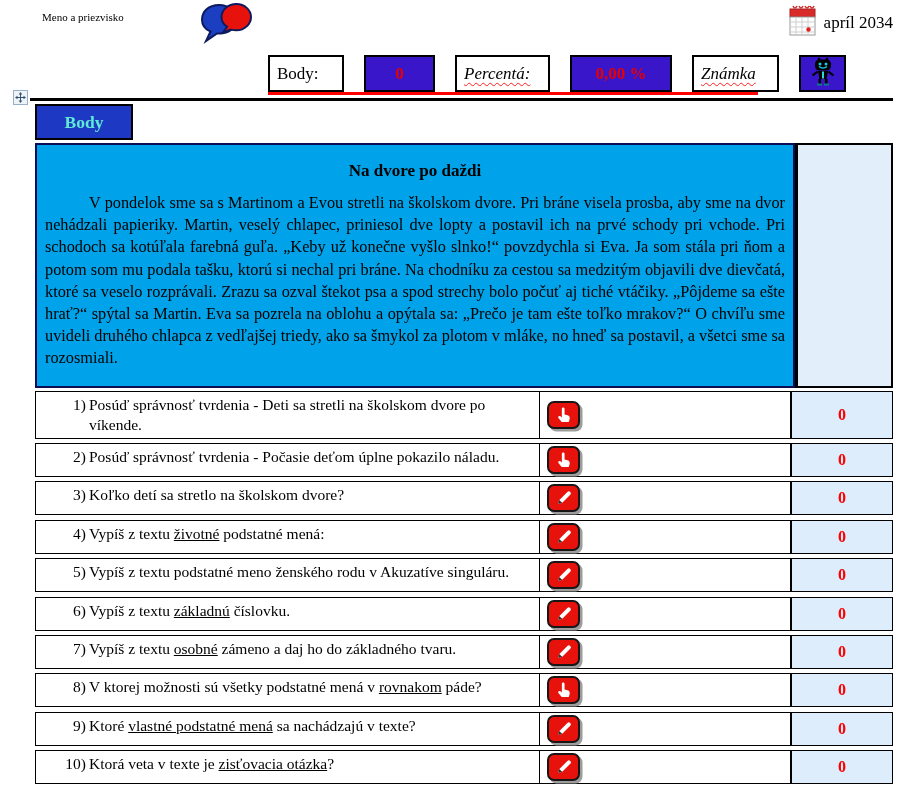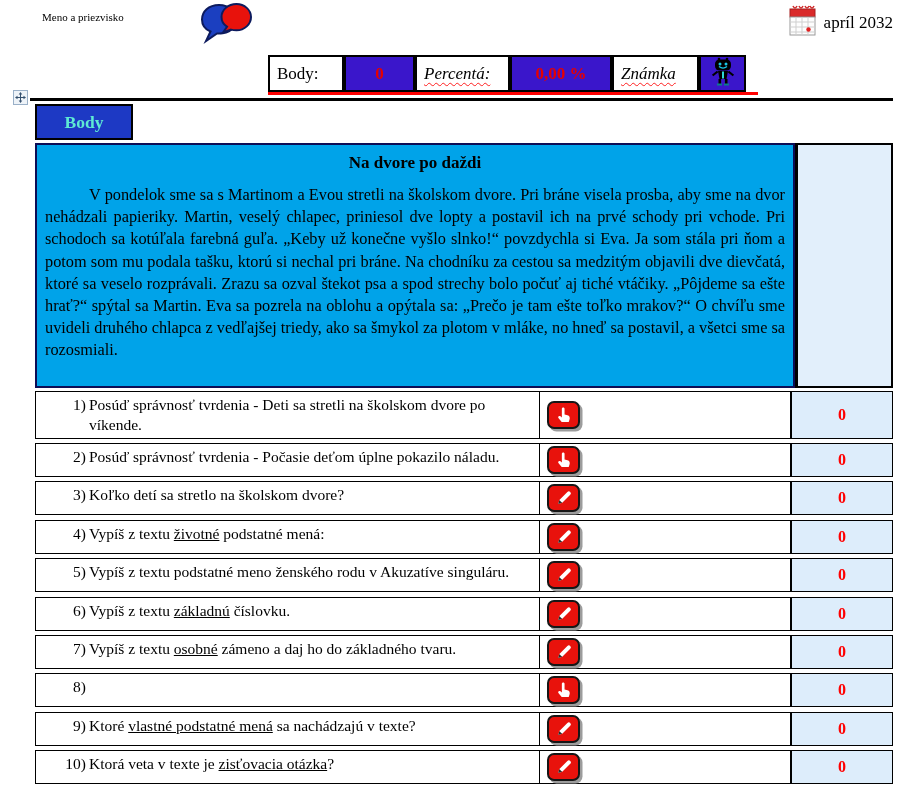--- a/index.html
+++ b/index.html
@@ -7,21 +7,21 @@
   .page {
     position:relative; width:905px; height:800px; background:#fff;
     font-family:"Liberation Serif","DejaVu Serif",serif; color:#000; overflow:hidden;
   }
   
   .name-label { position:absolute; left:42px; top:11px; font-size:11px; }
   .logo { position:absolute; left:198px; top:2px; }
   .date-area { position:absolute; right:12px; top:5px; display:flex; align-items:center; gap:8px; }
   .date-text { font-size:17px; }
   
-  .scorebar { position:absolute; left:268px; top:55px; display:flex; gap:0; }
+  .scorebar { position:absolute; left:268px; top:55px; display:flex; gap:20px; }
   .scorebar .cell {
     height:37px; border:2px solid #000; display:flex; align-items:center; justify-content:center;
     font-size:17px; background:#fff;
   }
   .cell.label { justify-content:flex-start; padding-left:7px; }
   .cell.purple { background:#3a16cb; color:#e60000; font-weight:bold; }
   .w-body { width:76px; } .w-body-val { width:71px; }
   .w-perc { width:95px; } .w-perc-val { width:102px; }
   .w-znam { width:87px; } .w-robot { width:47px; }
   .wavy { text-decoration:underline wavy #ff1f1f; text-decoration-thickness:1px; text-underline-offset:3px;font-style:italic; }
@@ -31,21 +31,21 @@
     border:1px solid #9ab0c8; background:#eef3f8; display:flex; align-items:center; justify-content:center; }
   .topline { position:absolute; left:30px; top:98px; width:863px; height:3px; background:#000; }
   .sheet { position:absolute; left:35px; top:104px; width:858px; }
   .title-row { display:flex; height:36px; margin-bottom:3px; }
   .title-cell { width:760px; display:flex; align-items:center; justify-content:center;
     font-weight:bold; font-size:17.5px; }
   .points-header { width:98px; background:#1d39c4; border:2px solid #000; color:#5eead4;
     font-weight:bold; font-size:17.5px; display:flex; align-items:center; justify-content:center; }
   
   .passage-row { display:flex; height:245px; margin-bottom:3px; }
-  .passage { width:760px; background:#00a3e9; border:2px solid #0d0d55; padding:8px 8px 0 8px; }
+  .passage { width:760px; background:#00a3e9; border:2px solid #0d0d55; padding:16px 8px 0 8px; }
   .passage-title { text-align:center; font-weight:bold; font-size:17px; margin-bottom:11px; }
   .passage-text { font-size:16.3px; line-height:22.2px; text-align:justify; text-indent:44px; }
   .passage-pts { width:98px; background:#e2effb; border:2px solid #000; border-left-width:3px; }
   
   .qrow { display:flex; border:1.6px solid #000; margin-bottom:4.4px; background:#fff; }
   .q-cell { width:503px; display:flex; padding:3px 6px 3px 0; }
   .q-num { width:50px; text-align:right; font-size:15.5px; line-height:19.8px; flex:none; }
   .q-text { margin-left:3px; font-size:15.5px; line-height:19.8px; }
   .q-text .u { text-decoration:underline;text-align:center; }
   .icon-cell { width:251px; border-left:1.6px solid #000; display:flex; align-items:center; padding:2px 0 2px 7px; }
@@ -73,21 +73,21 @@
   <div class="date-area">
     <span>
       <svg width="27" height="32" viewBox="0 0 27 32">
         <path d="M4 1 q2 4 4 0 M10 1 q2 4 4 0 M16 1 q2 4 4 0 M21 1 q2 4 4 0" stroke="#cf2b2b" stroke-width="1.6" fill="none"></path>
         <rect x="1" y="4" width="25" height="8" fill="#d92a2a" stroke="#a81f1f"></rect>
         <rect x="1" y="12" width="25" height="18" fill="#fdfdfd" stroke="#9a9a9a"></rect>
         <path d="M1 17 h25 M1 22 h25 M1 27 h25 M7 12 v18 M13 12 v18 M19 12 v18" stroke="#cfcfcf" stroke-width="1"></path>
         <circle cx="19.5" cy="24.5" r="2.2" fill="#e02020"></circle>
       </svg>
     </span>
-    <span class="date-text">apríl 2032</span>
+    <span class="date-text">apríl 2034</span>
   </div>
 
   <div class="scorebar">
     <div class="cell label w-body">
       <span>Body:</span>
     </div>
     <div class="cell purple w-body-val">
       <span>0</span>
     </div>
     <div class="cell label w-perc">
@@ -256,20 +256,21 @@
   </svg>
             </button>
     </div>
     <div class="pts-cell">
       <span class="pts">0</span>
     </div>
   </div>
         <div class="qrow">
     <div class="q-cell">
       <span class="q-num">8)</span>
+      <div class="q-text"><span>V ktorej možnosti sú všetky podstatné mená v </span><span class="u">rovnakom</span><span> páde?</span></div>
     </div>
     <div class="icon-cell">
       <button class="ans-btn">
               <svg width="20" height="20" viewBox="0 0 20 20">
     <path d="M9.2 2.4 c0.85 0 1.35 0.6 1.35 1.45 v5.75 l1.05 0.2 c2.9 0.45 4.15 1.45 4.15 3.2 0 0.55 -0.1 1.05 -0.3 1.75 l-0.75 2.2 h-7 l-3.1 -3.8 c-1.25 -1.45 0.5 -3 1.85 -1.85 l1.4 1.2 V3.85 c0 -0.85 0.5 -1.45 1.35 -1.45 z" fill="#fff"></path>
   </svg>
             </button>
     </div>
     <div class="pts-cell">
       <span class="pts">0</span>

